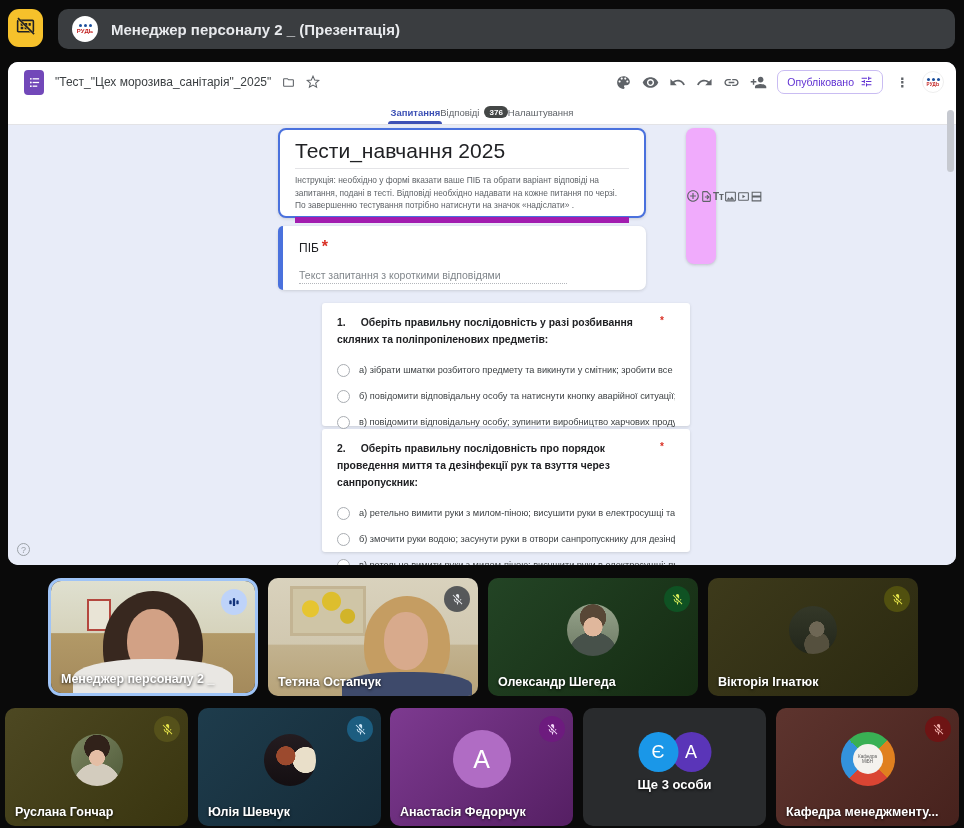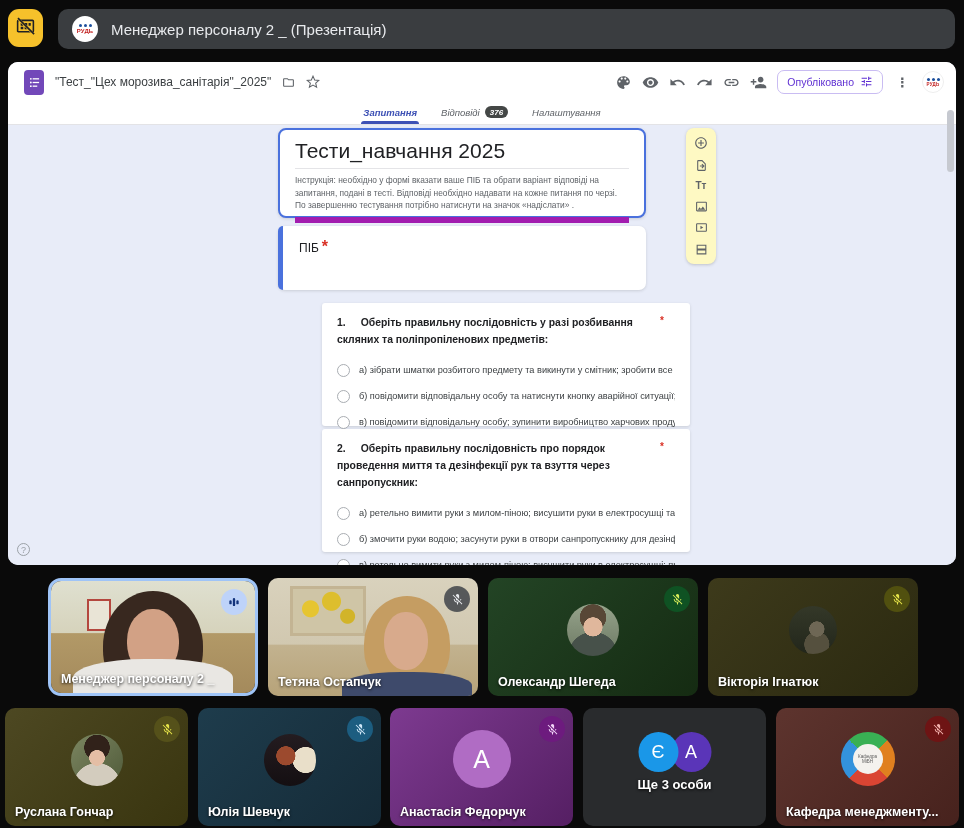--- a/index.html
+++ b/index.html
@@ -8,36 +8,36 @@
 
   
   #stop-present{position:absolute;left:8px;top:9px;width:35px;height:38px;border-radius:11px;background:#f6c12b;display:flex;align-items:center;justify-content:center;cursor:pointer;}
   #present-pill{position:absolute;left:58px;top:9px;width:897px;height:40px;border-radius:10px;background:#3a3d40;display:flex;align-items:center;padding-left:14px;}
   .rud-logo{background:#fff;border-radius:50%;display:flex;flex-direction:column;align-items:center;justify-content:center;gap:1px;flex:none;}
   .rud-dots{display:flex;gap:2px;}
   .rud-dots i{width:3px;height:3px;border-radius:50%;background:#1c4f9c;display:block;}
   .rud-word{color:#c11f1f;font-weight:bold;letter-spacing:.2px;}
   #present-pill .rud-logo{width:26px;height:26px;}
   #present-pill .rud-word{font-size:6px;}
-  #present-title{color:#e8eaed;font-size:15px;font-weight:normal;margin-left:13px;}
+  #present-title{color:#e8eaed;font-size:15px;font-weight:bold;margin-left:13px;}
 
   
   #share{position:absolute;left:8px;top:62px;width:948px;height:503px;border-radius:10px;background:#e8ecf8;overflow:hidden;}
   #fh{position:absolute;left:0;top:0;right:0;height:63px;background:#fff;border-bottom:1px solid #e3e3e6;}
   #fh-row1{display:flex;align-items:center;height:38px;padding:2px 12px 0 16px;}
   #doc-icon{width:20px;height:25px;background:#7248b9;border-radius:4px;display:flex;align-items:center;justify-content:center;flex:none;}
   #doc-title{font-size:12px;color:#3c4043;margin-left:11px;white-space:nowrap;}
   .hdr-ic{margin-left:11px;display:flex;align-items:center;color:#5f6368;}
   #fh-right{margin-left:auto;display:flex;align-items:center;gap:10px;}
   #fh-right .hdr-ic{margin-left:0;cursor:pointer;}
   #pub-btn{display:flex;align-items:center;gap:6px;border:1px solid #c9bcf2;border-radius:7px;height:24px;padding:0 9px;color:#5f30d2;font-size:10.5px;cursor:pointer;background:#fff;}
   #kebab{color:#5f6368;font-size:13px;font-weight:bold;letter-spacing:0;cursor:pointer;padding:0 3px;}
   #acct-avatar{width:22px;height:22px;border:1px solid #eee;}
   #acct-avatar .rud-word{font-size:4.5px;}
-  #fh-tabs{display:flex;justify-content:center;gap:24px;height:24px;align-items:center;font-style:italic;}
+  #fh-tabs{display:flex;justify-content:center;height:24px;align-items:center;}
   .tab{font-size:9.5px;color:#5f6368;display:flex;align-items:center;gap:5px;cursor:pointer;position:relative;height:100%;}
   .tab.active{color:#3d51b5;font-weight:bold;}
   .tab.active::after{content:"";position:absolute;left:-2px;right:-2px;bottom:0;height:3px;background:#3d51b5;border-radius:3px 3px 0 0;}
   #resp-badge{background:#444746;color:#fff;font-size:8px;border-radius:8px;padding:1.5px 5px;font-weight:bold;}
 
   #canvas{position:absolute;left:0;top:63px;right:0;bottom:0;background:#e8ecf8;}
   .card{position:absolute;left:270px;width:368px;background:#ffffff;box-shadow:0 1px 3px rgba(66,66,66,.18);}
   #card-title{top:3px;height:90px;border:2px solid #4a71dd;border-radius:8px;padding:9px 15px;}
   #form-title{font-size:21px;color:#202124;font-weight:normal;margin:0;padding-bottom:5px;border-bottom:1px solid #e4e4e7;}
   #form-desc{font-size:8.4px;line-height:1.5;color:#5f6368;margin-top:5px;padding-bottom:5px;border-bottom:6px solid #a21caf;}
@@ -50,21 +50,21 @@
   #card-q1{top:178px;height:123px;}
   #card-q2{top:304px;height:123px;}
   .q-title{font-size:10.4px;font-weight:bold;color:#202124;line-height:1.65;padding-right:30px;}
   .q-num{margin-right:15px;}
   .q-req{position:absolute;top:12px;right:26px;color:#d93025;font-size:10px;font-weight:bold;}
   .opts{margin-top:9px;}
   .opt{display:flex;align-items:center;gap:9px;height:26px;cursor:pointer;}
   .radio{width:13px;height:13px;border:1.5px solid #a9adb2;border-radius:50%;flex:none;background:#fff;}
   .opt-label{font-size:9.2px;color:#3c4043;white-space:nowrap;overflow:hidden;}
 
-  #side-toolbar{position:absolute;left:678px;top:3px;width:30px;height:136px;background:#fef9c3;border-radius:8px;box-shadow:0 1px 3px rgba(66,66,66,.25);display:flex;flex-direction:column;align-items:center;justify-content:space-evenly;color:#5f6368;}
+  #side-toolbar{position:absolute;left:678px;top:3px;width:30px;height:136px;background:#f0abfc;border-radius:8px;box-shadow:0 1px 3px rgba(66,66,66,.25);display:flex;align-items:center;justify-content:space-evenly;color:#5f6368;}
   .tb-ic{display:flex;align-items:center;justify-content:center;cursor:pointer;}
   #tt-ic{font-size:10px;font-weight:bold;color:#5f6368;cursor:pointer;}
   #scroll-thumb{position:absolute;right:2px;top:48px;width:7px;height:62px;background:#c6c9d0;border-radius:4px;}
   #help-btn{position:absolute;left:9px;bottom:9px;width:13px;height:13px;border:1px solid #9aa0a6;border-radius:50%;color:#9aa0a6;font-size:9px;display:flex;align-items:center;justify-content:center;cursor:pointer;}
 
   
   .tile{position:absolute;border-radius:10px;overflow:hidden;background:#222;cursor:pointer;}
   .tile .name{position:absolute;left:10px;bottom:7px;color:#fff;font-size:12.5px;font-weight:bold;text-shadow:0 1px 3px rgba(0,0,0,.85);white-space:nowrap;}
   .badge{position:absolute;top:8px;right:8px;width:26px;height:26px;border-radius:50%;display:flex;align-items:center;justify-content:center;}
   .av{position:absolute;left:50%;transform:translateX(-50%);border-radius:50%;}
@@ -257,20 +257,21 @@
       <div class="card" id="card-title">
         <h1 id="form-title">Тести_навчання 2025</h1>
         <div id="form-desc">Інструкція: необхідно у формі вказати ваше ПІБ та обрати варіант відповіді на запитання, подані в тесті. Відповіді необхідно надавати на кожне питання по черзі. По завершенню тестування потрібно натиснути на значок «надіслати» .</div>
       </div>
 
       <div class="card" id="card-pib">
         <div id="pib-bar"></div>
         <div>
           <span id="pib-label">ПІБ</span><span class="req">*</span>
         </div>
+        <div id="pib-ph">Текст запитання з короткими відповідями</div>
       </div>
 
       <div class="card card-q" id="card-q1">
         <div class="q-title"><span class="q-num">1.</span><span>Оберіть правильну послідовність у разі розбивання скляних та поліпропіленових предметів:</span></div>
         <span class="q-req">*</span>
         <div class="opts">
           <div class="opt">
               <span class="radio"></span>
               <span class="opt-label">а) зібрати шматки розбитого предмету та викинути у смітник; зробити все можливе, щоб ніхто не ...</span>
             </div>

